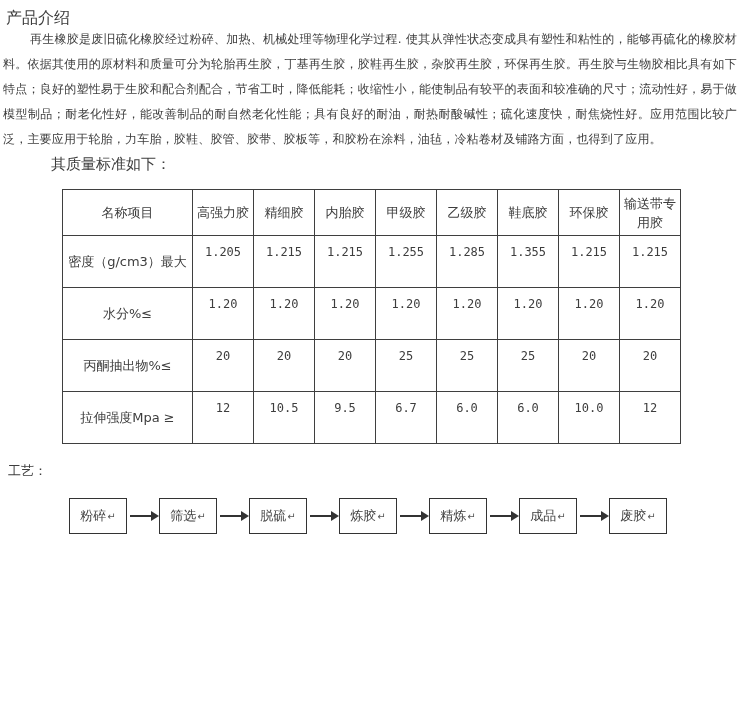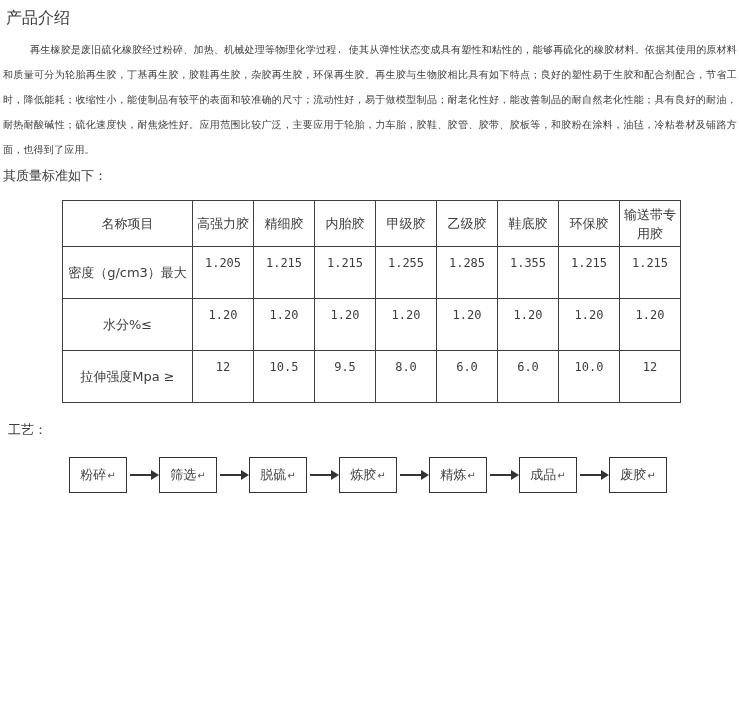--- a/index.html
+++ b/index.html
@@ -9,30 +9,29 @@
     color: #3d3d3d;
     font-family: "DejaVu Sans", sans-serif;
     font-size: 13px;
     overflow: hidden;
   }
   .doc { padding: 9px 2px 0 3px; }
 
   .title { font-size: 16px; padding-left: 3px; line-height: 18px; }
 
   .para {
-    margin-top: 11px;
-    font-size: 10px;
+    margin-top: 0;
+    font-size: 12px;
     line-height: 25px;
     text-align: justify;
     text-indent: 27px;
     letter-spacing: 0.2px;
-    font-family: Liberation Mono, monospace;
-  }
-
-  .intro { line-height: 25px; font-size: 13px; }
+  }
+
+  .intro { line-height: 25px; font-size: 15px; margin-left: 48px; }
 
   table.spec {
     border-collapse: collapse;
     margin: 12px 0 0 59px;
     table-layout: fixed;
   }
   table.spec td {
     border: 1px solid #3f3f3f;
     text-align: center;
     font-size: 13px;
@@ -128,28 +127,39 @@
       <td class="val">1.20</td>
       <td class="val">1.20</td>
       <td class="val">1.20</td>
       <td class="val">1.20</td>
       <td class="val">1.20</td>
       <td class="val">1.20</td>
       <td class="val">1.20</td>
     </tr>
 
 
+    <tr class="datarow">
+      <td class="label">丙酮抽出物%≤</td>
+      <td class="val">20</td>
+      <td class="val">20</td>
+      <td class="val">20</td>
+      <td class="val">25</td>
+      <td class="val">25</td>
+      <td class="val">25</td>
+      <td class="val">20</td>
+      <td class="val">20</td>
+    </tr>
 
 
     <tr class="datarow">
       <td class="label">拉伸强度Mpa ≥</td>
       <td class="val">12</td>
       <td class="val">10.5</td>
       <td class="val">9.5</td>
-      <td class="val">8.0</td>
+      <td class="val">6.7</td>
       <td class="val">6.0</td>
       <td class="val">6.0</td>
       <td class="val">10.0</td>
       <td class="val">12</td>
     </tr>
 
   </tbody>
     </table>
 
   <div class="process-label">工艺：</div>

